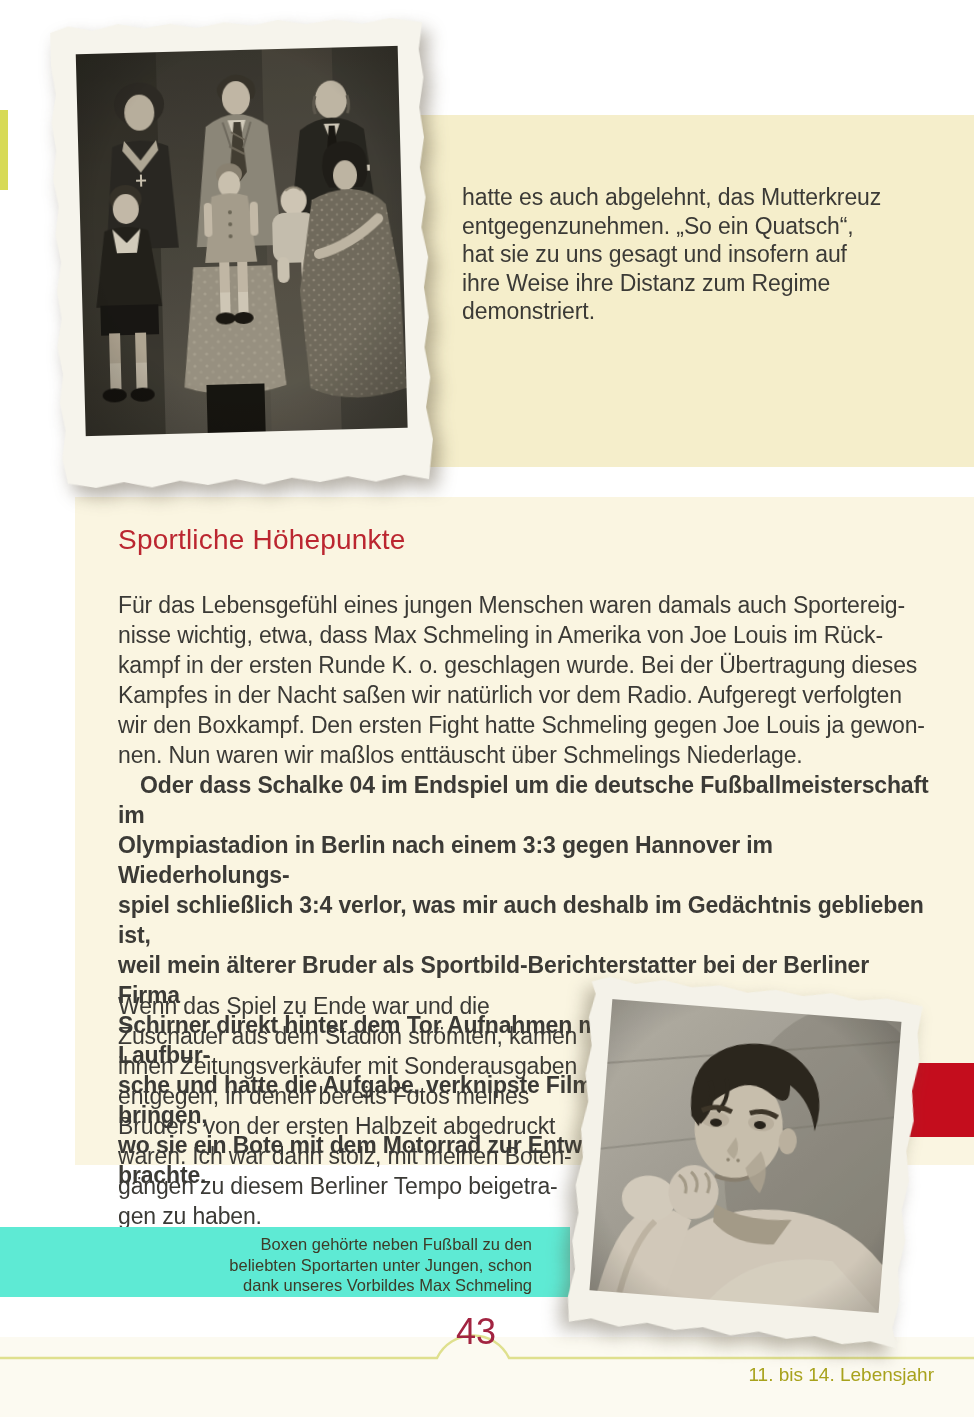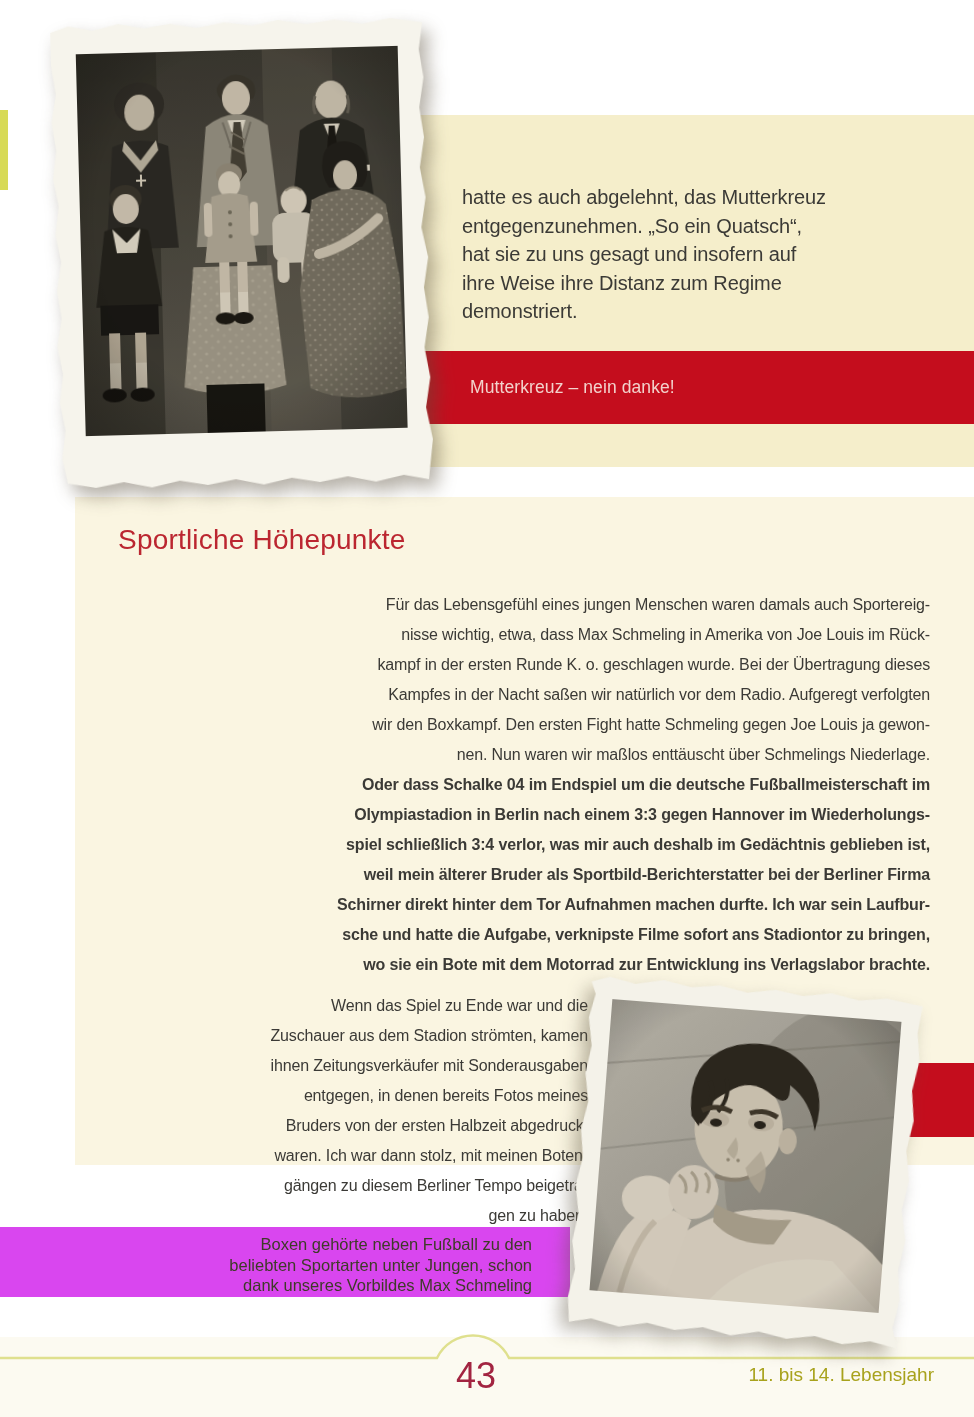--- a/index.html
+++ b/index.html
@@ -6,49 +6,49 @@
   .page{
     position:relative;width:974px;height:1417px;margin:0 auto;
     background:#ffffff;overflow:hidden;
     font-family:"Liberation Sans","DejaVu Sans",sans-serif;
   }
   
   .left-strip{position:absolute;left:0;top:110px;width:8px;height:80px;background:#d7da56;z-index:1;}
   .top-cream{position:absolute;left:420px;top:115px;width:554px;height:352px;background:#f5eecb;z-index:1;}
   .note-text{
     position:absolute;left:42px;top:68px;width:440px;
-    font-size:20px;line-height:28.5px;color:#3b3a36;white-space:pre-line;letter-spacing:-0.1px;
+    font-size:23px;line-height:28.5px;color:#3b3a36;white-space:pre-line;letter-spacing:-0.1px;
   }
   .red-band{
     position:absolute;left:0;top:236px;width:554px;height:73px;background:#c40d1d;
     display:flex;align-items:center;z-index:2;
   }
   .red-band span{margin-left:50px;font-size:17.5px;color:#f3d2cc;letter-spacing:0.1px;}
   .main-cream{position:absolute;left:75px;top:497px;width:899px;height:668px;background:#faf5e1;z-index:1;}
   .heading{
     position:absolute;left:43px;top:27px;margin:0;
     font-size:28px;font-weight:400;color:#bb2630;letter-spacing:0.2px;
   }
   .para{
     position:absolute;left:43px;width:812px;
-    font-size:16px;line-height:30px;color:#3b3a36;white-space:pre-line;letter-spacing:-0.15px;text-align:right;
+    font-size:23px;line-height:30px;color:#3b3a36;white-space:pre-line;letter-spacing:-0.15px;
   }
   .p1{top:93px;}
   .p2{top:273px;text-indent:22px;font-weight:bold;}
   .p3{top:494px;width:470px;}
   .red-stripe{position:absolute;left:880px;top:1063px;width:94px;height:74px;background:#c40d1d;z-index:2;}
-  .olive-banner{position:absolute;left:0;top:1227px;width:570px;height:70px;background:#d946ef;z-index:3;}
+  .olive-banner{position:absolute;left:0;top:1227px;width:570px;height:70px;background:#5eead4;z-index:3;}
   .caption{
     position:absolute;right:38px;top:7px;width:420px;text-align:right;
     font-size:16.5px;line-height:20.5px;color:#3e3b28;white-space:pre-line;
   }
   .bottom-band{position:absolute;left:0;top:1337px;width:974px;height:80px;background:#fcfaf1;z-index:0;}
   .footer-line{position:absolute;left:0;top:1314px;width:974px;height:48px;z-index:1;}
   .page-number{
-    position:absolute;left:441px;top:1355px;width:70px;text-align:center;
+    position:absolute;left:441px;top:1311px;width:70px;text-align:center;
     font-size:36px;color:#a22441;z-index:2;
   }
   .chapter{
     position:absolute;left:634px;top:1364px;width:300px;text-align:right;
     font-size:19px;color:#a8a21c;z-index:2;
   }
   
   .photo{position:absolute;z-index:5;}
   .photo .paper{position:absolute;inset:0;}
   .photo svg{position:absolute;display:block;}
@@ -77,23 +77,20 @@
 <div class="page">
 
   <div class="left-strip"></div>
 
   <div class="top-cream">
     <div class="note-text">hatte es auch abgelehnt, das Mutterkreuz
 entgegenzunehmen. „So ein Quatsch“,
 hat sie zu uns gesagt und insofern auf
 ihre Weise ihre Distanz zum Regime
 demonstriert.</div>
-    <div class="red-band">
-      <span>Mutterkreuz – nein danke!</span>
-    </div>
   </div>
 
   <div class="main-cream">
     <h1 class="heading">Sportliche Höhepunkte</h1>
     <div class="para p1">Für das Lebensgefühl eines jungen Menschen waren damals auch Sportereig-
 nisse wichtig, etwa, dass Max Schmeling in Amerika von Joe Louis im Rück-
 kampf in der ersten Runde K. o. geschlagen wurde. Bei der Übertragung dieses
 Kampfes in der Nacht saßen wir natürlich vor dem Radio. Aufgeregt verfolgten
 wir den Boxkampf. Den ersten Fight hatte Schmeling gegen Joe Louis ja gewon-
 nen. Nun waren wir maßlos enttäuscht über Schmelings Niederlage.</div>

